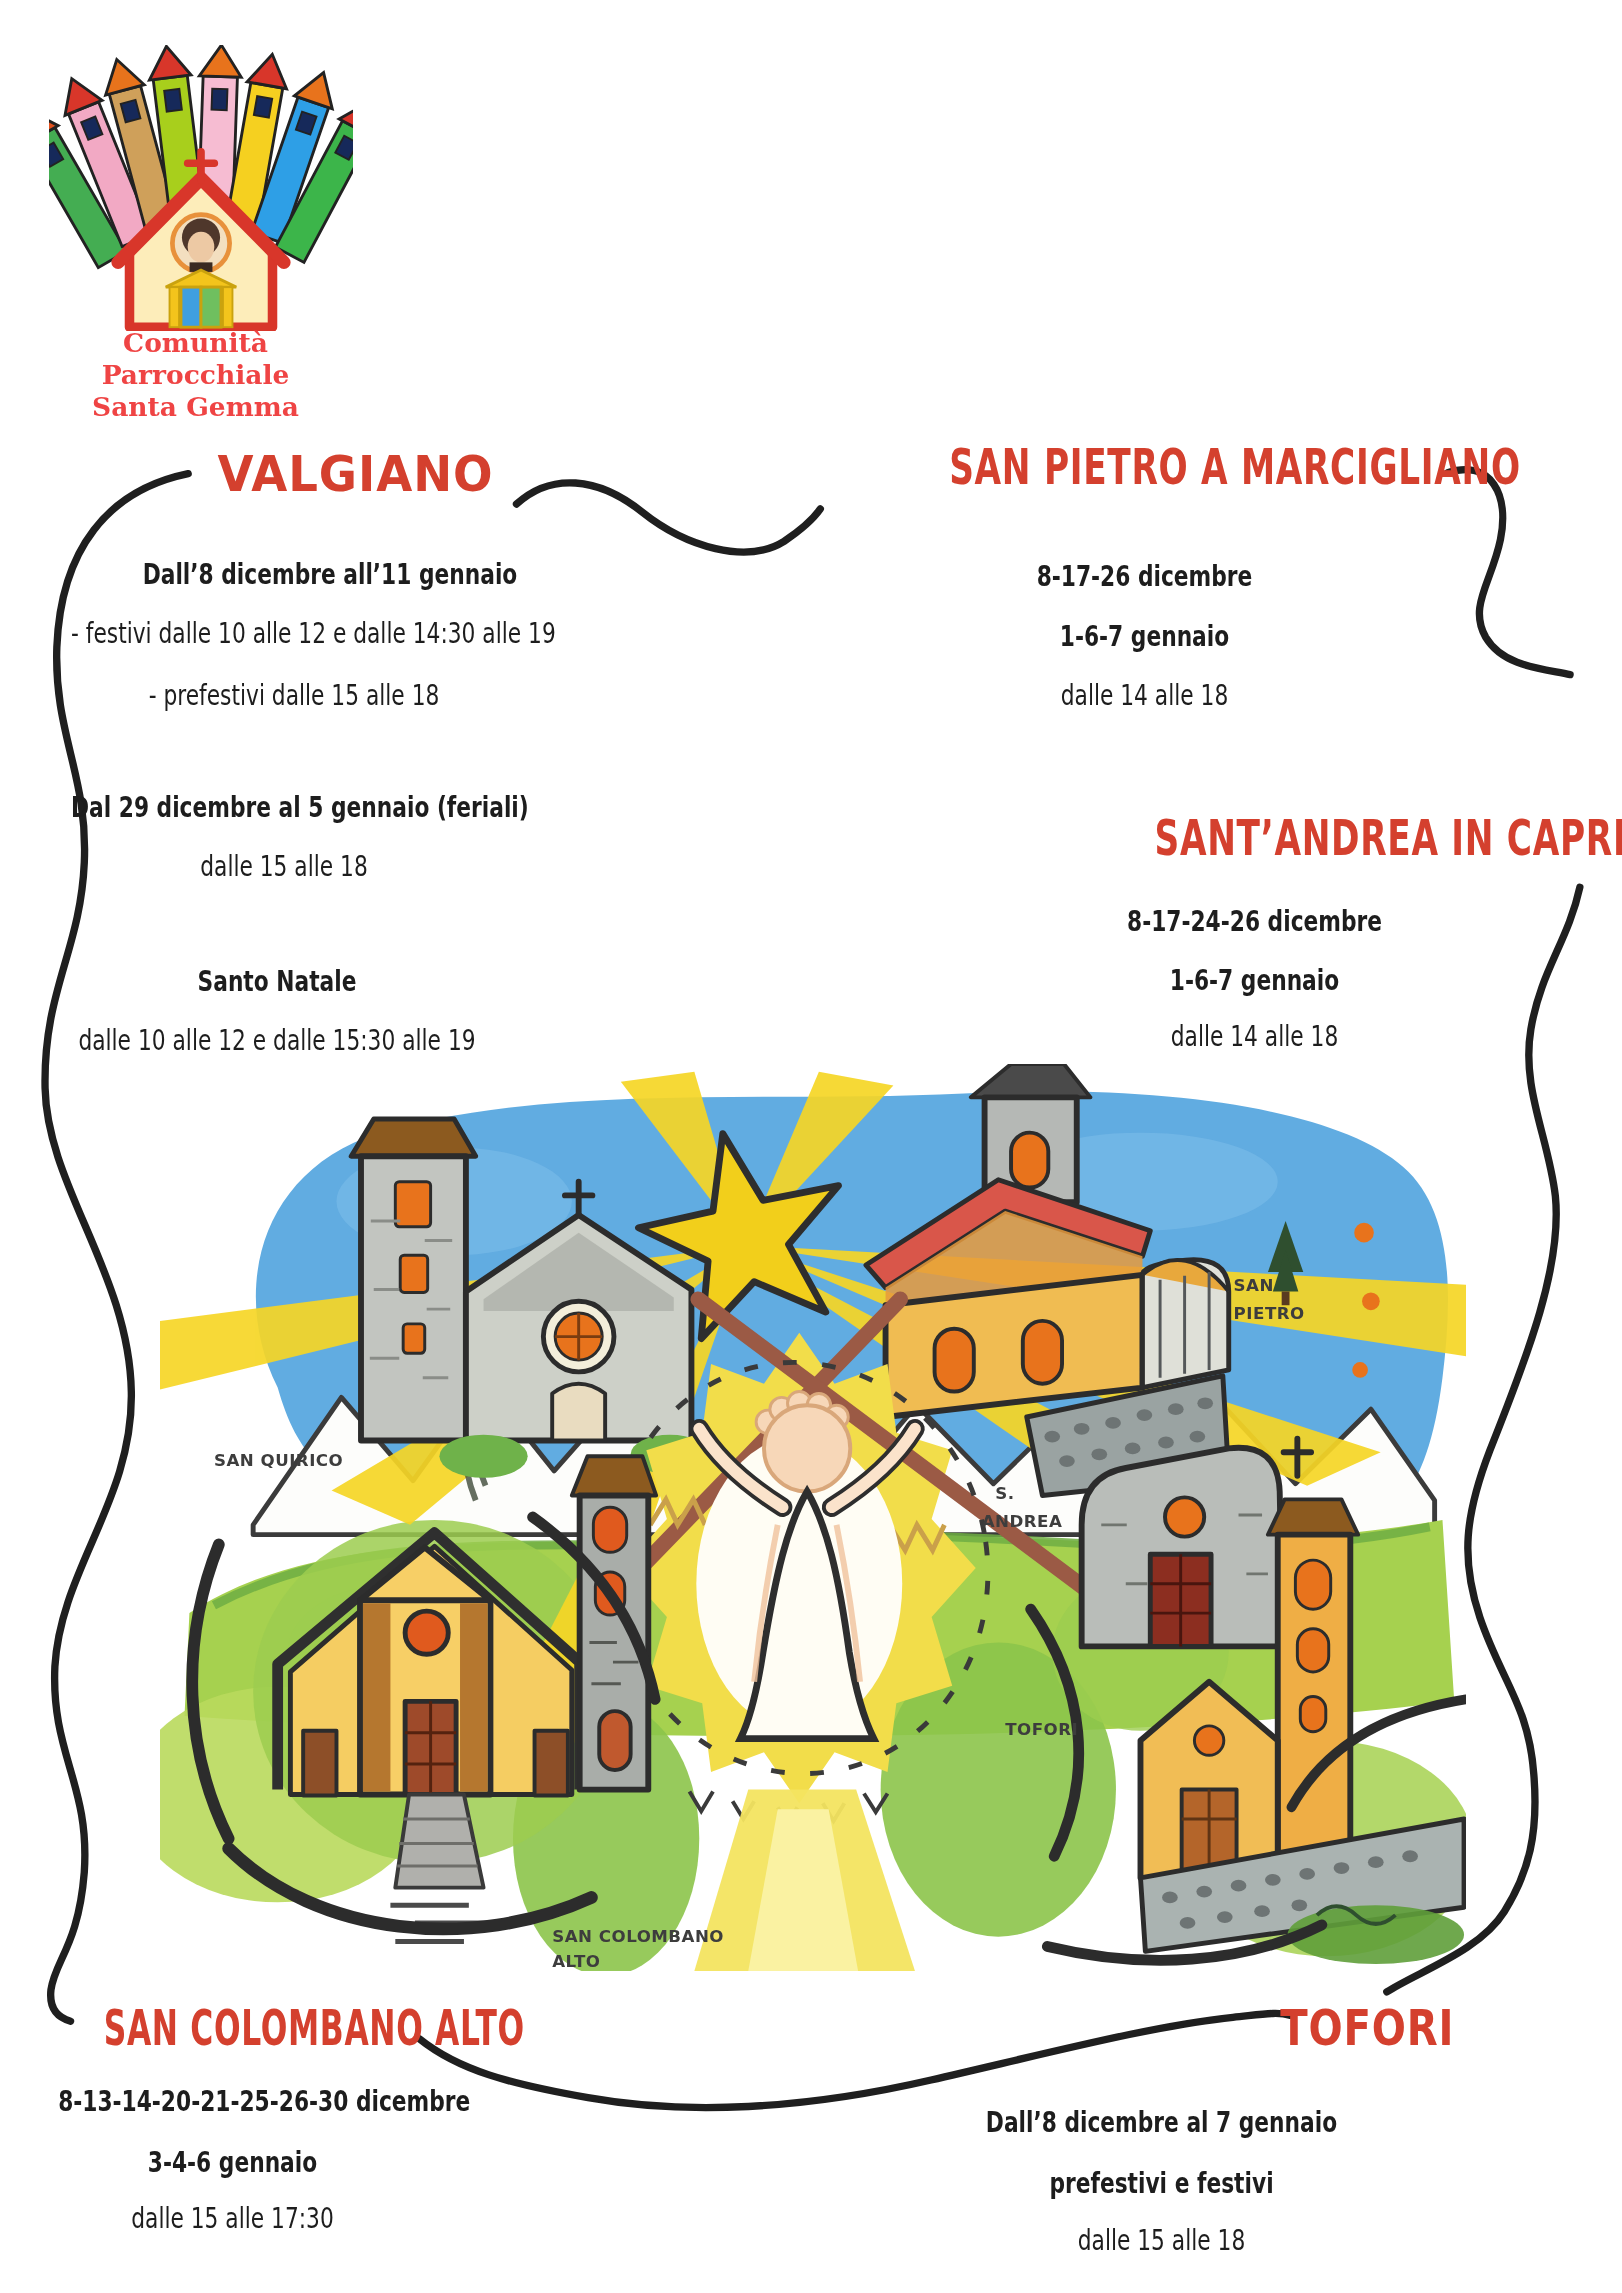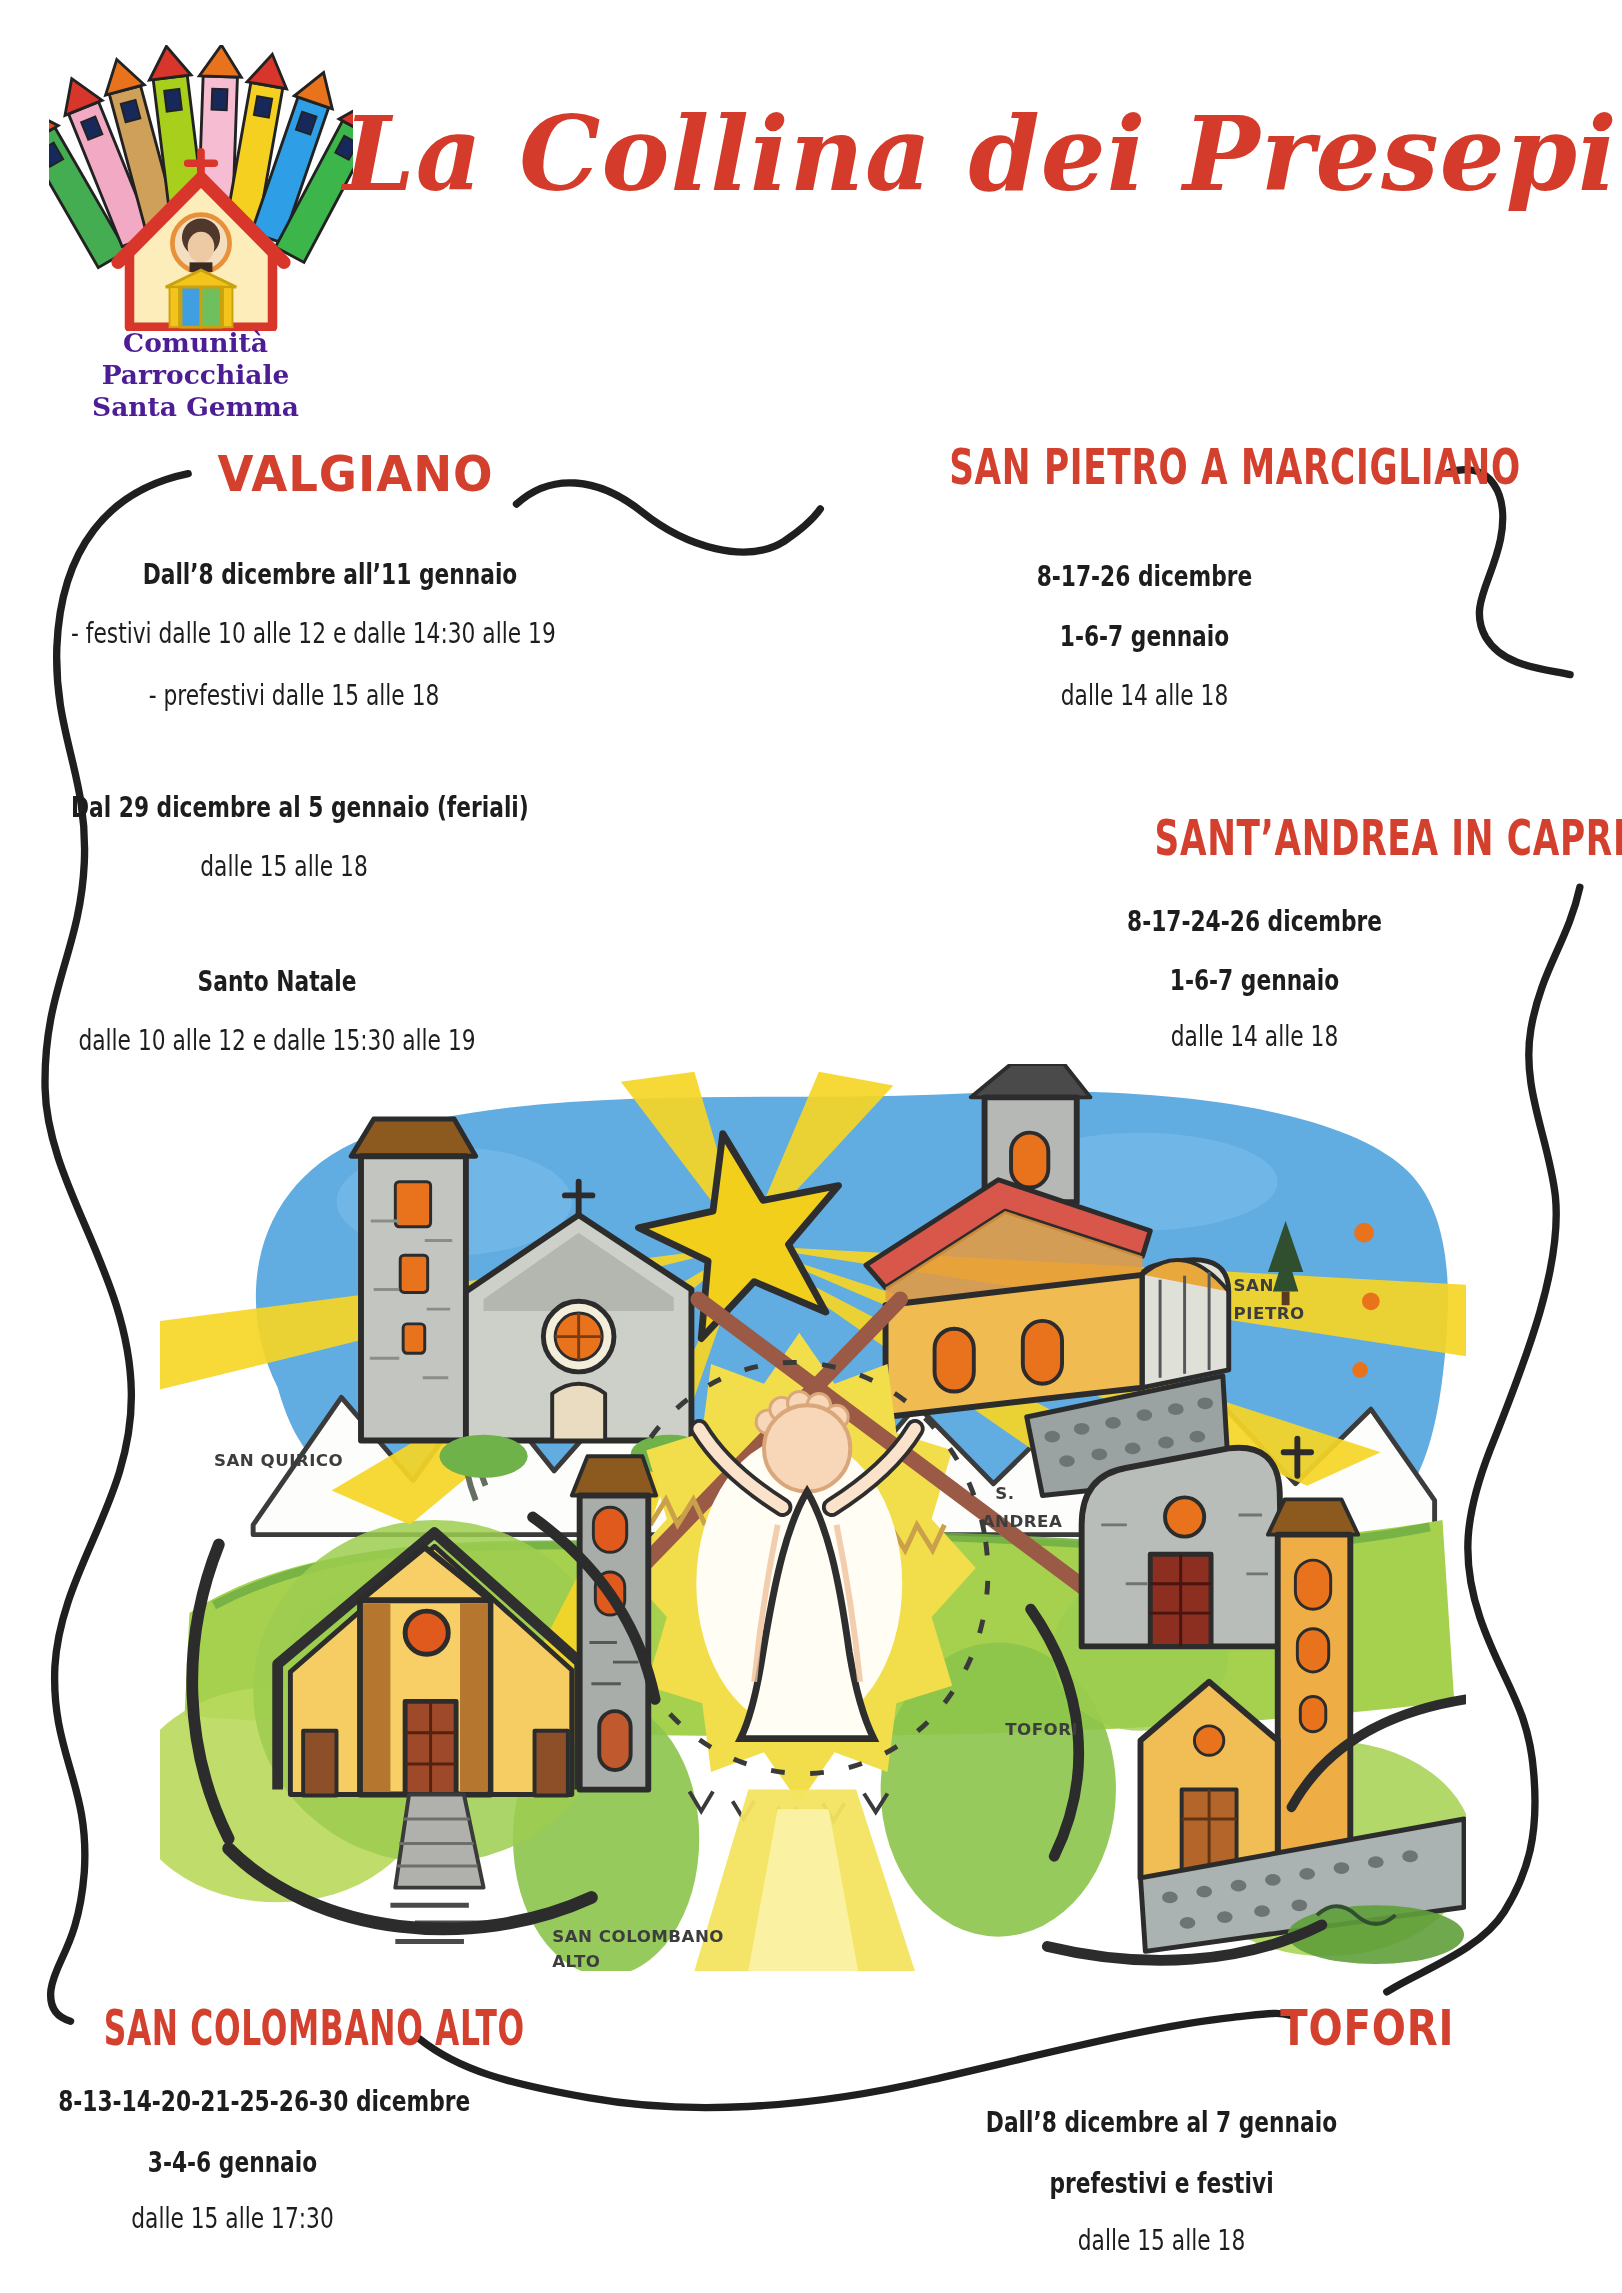--- a/index.html
+++ b/index.html
@@ -3,21 +3,21 @@
 <meta charset="utf-8">
 <style>
   html,body{margin:0;padding:0;}
   body{width:1622px;height:2294px;background:#ffffff;font-family:"DejaVu Sans",sans-serif;overflow:hidden;}
   #poster{position:relative;width:1622px;height:2294px;background:#ffffff;}
   svg{display:block;}
   #border-squiggles{position:absolute;left:0;top:0;z-index:1;}
   #map-wrap{position:absolute;left:160px;top:1064px;width:1306px;height:907px;z-index:1;}
   #logo-wrap{position:absolute;left:49px;top:45px;width:304px;height:286px;z-index:2;}
   .org-text{position:absolute;left:34px;top:327px;width:323px;z-index:2;text-align:center;
-    font-family:"DejaVu Serif",serif;font-weight:bold;color:#4c1d95;font-size:26.5px;line-height:32px;}
+    font-family:"DejaVu Serif",serif;font-weight:bold;color:#ef4444;font-size:26.5px;line-height:32px;}
   .main-title{position:absolute;left:343px;top:94px;width:1235px;z-index:2;text-align:center;
     font-family:"DejaVu Serif",serif;font-style:italic;font-weight:bold;color:#d43b2a;
     font-size:102px;letter-spacing:1px;white-space:nowrap;}
   .h{position:absolute;z-index:2;color:#d4402e;font-weight:bold;font-size:49px;
     text-align:center;white-space:nowrap;letter-spacing:1px;}
   .t{position:absolute;z-index:2;color:#1d1d1d;font-size:29px;text-align:center;
     white-space:nowrap;transform:scaleX(0.75);transform-origin:center;}
   .t.b{font-weight:bold;}
   .sx95{transform:scaleX(0.95);transform-origin:center;}
   .sx82{transform:scaleX(0.82);transform-origin:center;}
@@ -102,21 +102,20 @@
         <rect x="155" y="254" width="21" height="42" fill="#6fbf5f" stroke="#caa20e" stroke-width="3"></rect>
       </g>
     </g>
   </svg>
 
   <div class="org-text">
     <div>Comunità Parrocchiale</div>
     <div>Santa Gemma</div>
   </div>
 
-  <div class="main-title">La Collina dei Presepi</div>
 
   <div class="h sx95" style="left:201px;top:446px;width:309px;">VALGIANO</div>
   <div class="t b" style="left:36px;top:557px;width:588px;">Dall’8 dicembre all’11 gennaio</div>
   <div class="t" style="left:0px;top:616px;width:568px;">- festivi dalle 10 alle 12 e dalle 14:30 alle 19</div>
   <div class="t" style="left:0px;top:678px;width:588px;">- prefestivi dalle 15 alle 18</div>
   <div class="t b" style="left:0px;top:790px;width:568px;">Dal 29 dicembre al 5 gennaio (feriali)</div>
   <div class="t" style="left:0px;top:849px;width:568px;">dalle 15 alle 18</div>
   <div class="t b" style="left:0px;top:964px;width:554px;">Santo Natale</div>
   <div class="t" style="left:0px;top:1023px;width:554px;">dalle 10 alle 12 e dalle 15:30 alle 19</div>
 

